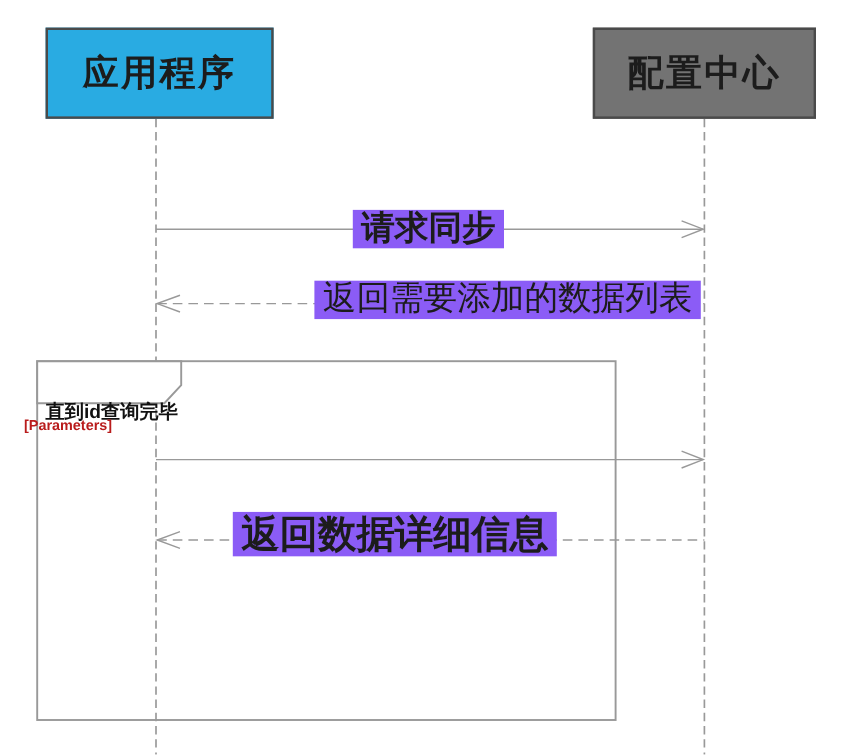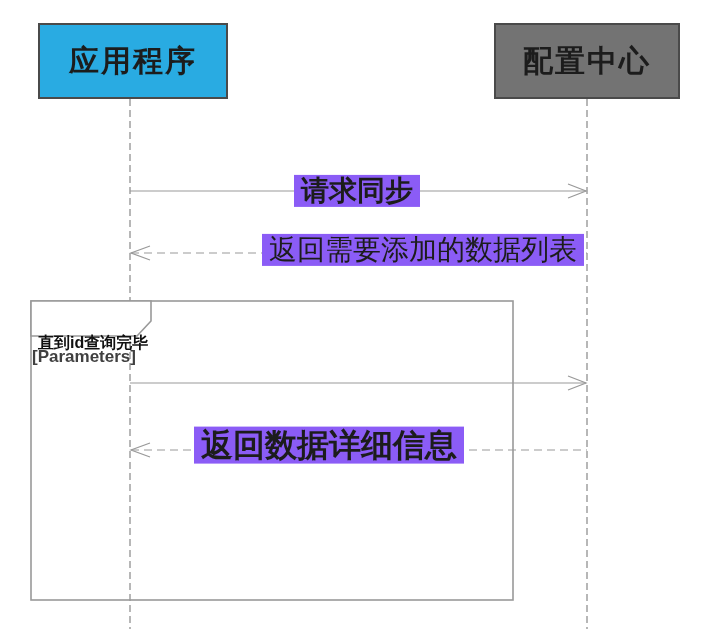--- a/index.html
+++ b/index.html
@@ -59,25 +59,25 @@
     left: 38px;
     top: 306px;
     font-size: 16px;
     font-weight: bold;
     color: #111111;
     white-space: nowrap;
     margin-top: 27px;
   }
   .frag-guard {
     position: absolute;
-    left: 32px;
+    left: 20px;
     top: 347px;
-    font-size: 17px;
+    font-size: 12px;
     font-weight: bold;
-    color: #404040;
+    color: #b91c1c;
     white-space: nowrap;
   }
 </style>
 </head>
 <body>
 
 <div class="stage">
 
   <svg width="720" height="629" viewBox="0 0 720 629">
 

